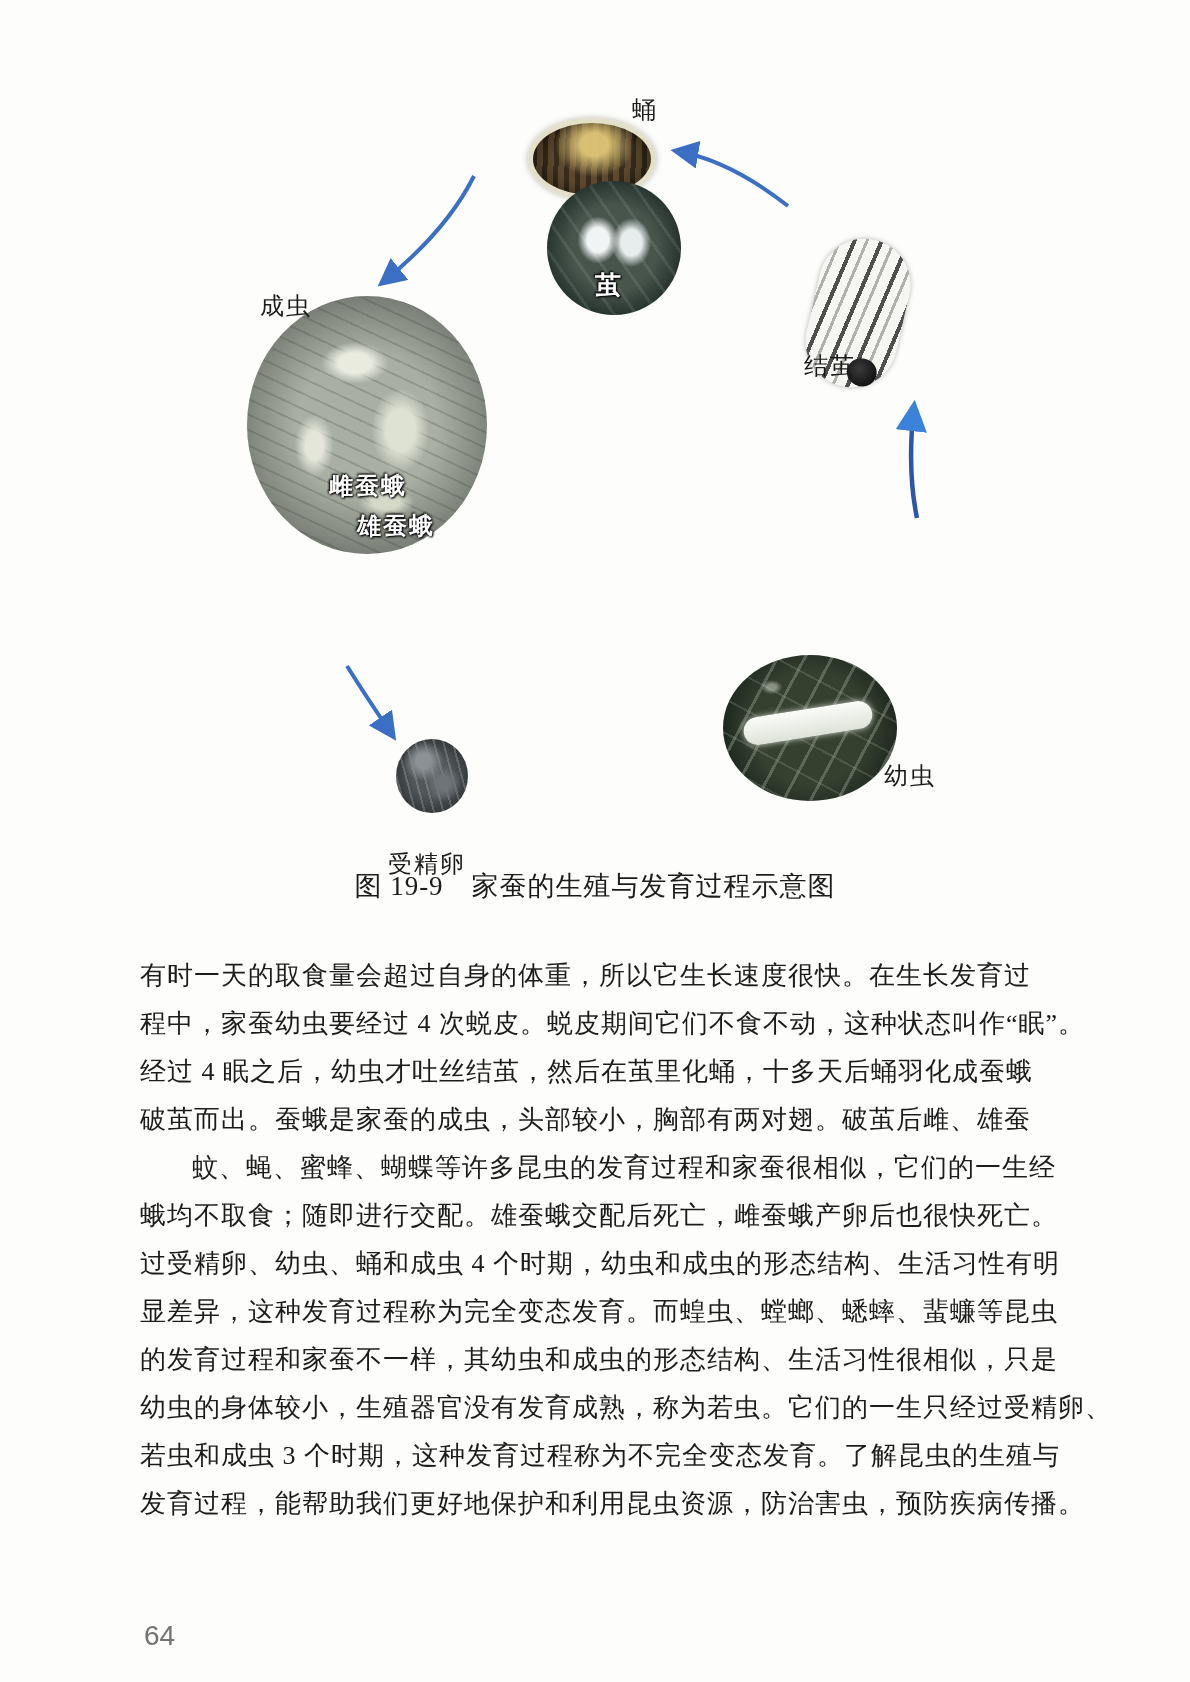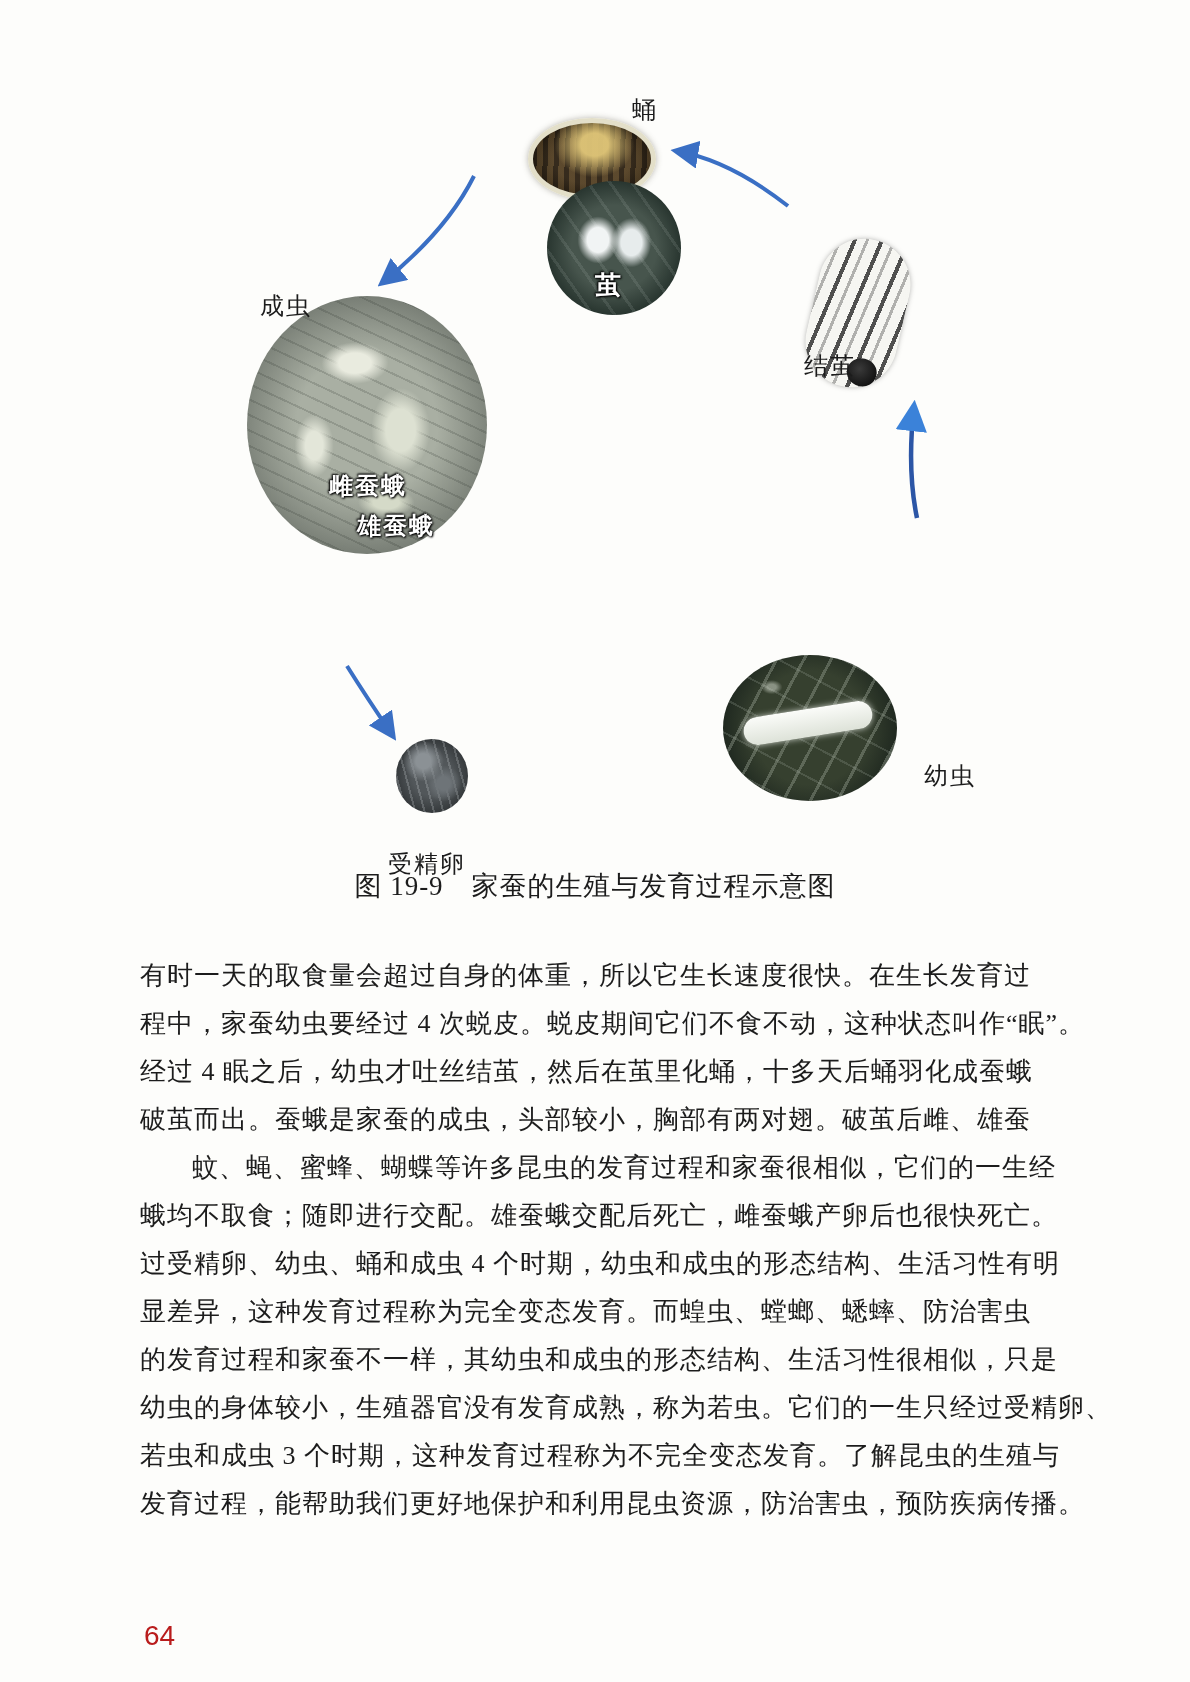--- a/index.html
+++ b/index.html
@@ -81,36 +81,36 @@
       repeating-linear-gradient(75deg, rgba(200,205,208,.25) 0 2px, transparent 2px 9px),
       radial-gradient(circle, #52575a 0 38%, #2f3335 78%, #1f2325 100%);
   }
   
   .lbl-pupa{left:632px; top:94px;}
   .lbl-cocoon{left:595px; top:268px; font-size:26px;}
   .lbl-cocooning{left:804px; top:350px;}
   .lbl-adult{left:260px; top:290px;}
   .lbl-female{left:289px; top:470px;padding-left:40px;}
   .lbl-male{left:357px; top:510px;}
-  .lbl-larva{left:924px; top:760px;}
+  .lbl-larva{left:884px; top:760px;}
   .lbl-egg{left:388px; top:824px;margin-top:24px;}
   
   .caption{
     position:absolute; left:0; top:868px; width:1190px;
     text-align:center; font-size:27px; letter-spacing:1px;
   }
   .bodytext{position:absolute; left:140px; top:952px; width:935px;}
   .line{
     height:48px; line-height:48px; font-size:26px; white-space:nowrap;
     letter-spacing:1px;
   }
   .line.ind{text-indent:2em;}
   .pagenum{
     position:absolute; left:144px; top:1620px; font-size:28px;
-    font-family:"Liberation Sans","DejaVu Sans",sans-serif; color:#b91c1c;
+    font-family:"Liberation Sans","DejaVu Sans",sans-serif; color:#737373;
   }
 </style>
 </head>
 <body>
 
 <div class="page">
 
   <div class="fig">
 
     <svg class="arrows" width="1190" height="870" viewBox="0 0 1190 870">
@@ -156,21 +156,21 @@
   <div class="caption">图 19-9　家蚕的生殖与发育过程示意图</div>
 
   <div class="bodytext">
     <div class="line">有时一天的取食量会超过自身的体重，所以它生长速度很快。在生长发育过</div>
     <div class="line">程中，家蚕幼虫要经过 4 次蜕皮。蜕皮期间它们不食不动，这种状态叫作“眠”。</div>
     <div class="line">经过 4 眠之后，幼虫才吐丝结茧，然后在茧里化蛹，十多天后蛹羽化成蚕蛾</div>
     <div class="line">破茧而出。蚕蛾是家蚕的成虫，头部较小，胸部有两对翅。破茧后雌、雄蚕</div>
     <div class="line ind">蚊、蝇、蜜蜂、蝴蝶等许多昆虫的发育过程和家蚕很相似，它们的一生经</div>
     <div class="line">蛾均不取食；随即进行交配。雄蚕蛾交配后死亡，雌蚕蛾产卵后也很快死亡。</div>
     <div class="line">过受精卵、幼虫、蛹和成虫 4 个时期，幼虫和成虫的形态结构、生活习性有明</div>
-    <div class="line">显差异，这种发育过程称为完全变态发育。而蝗虫、螳螂、蟋蟀、防治害虫</div>
+    <div class="line">显差异，这种发育过程称为完全变态发育。而蝗虫、螳螂、蟋蟀、蜚蠊等昆虫</div>
     <div class="line">的发育过程和家蚕不一样，其幼虫和成虫的形态结构、生活习性很相似，只是</div>
     <div class="line">幼虫的身体较小，生殖器官没有发育成熟，称为若虫。它们的一生只经过受精卵、</div>
     <div class="line">若虫和成虫 3 个时期，这种发育过程称为不完全变态发育。了解昆虫的生殖与</div>
     <div class="line">发育过程，能帮助我们更好地保护和利用昆虫资源，防治害虫，预防疾病传播。</div>
   </div>
 
   <div class="pagenum">64</div>
 </div>
 
 </body></html>

